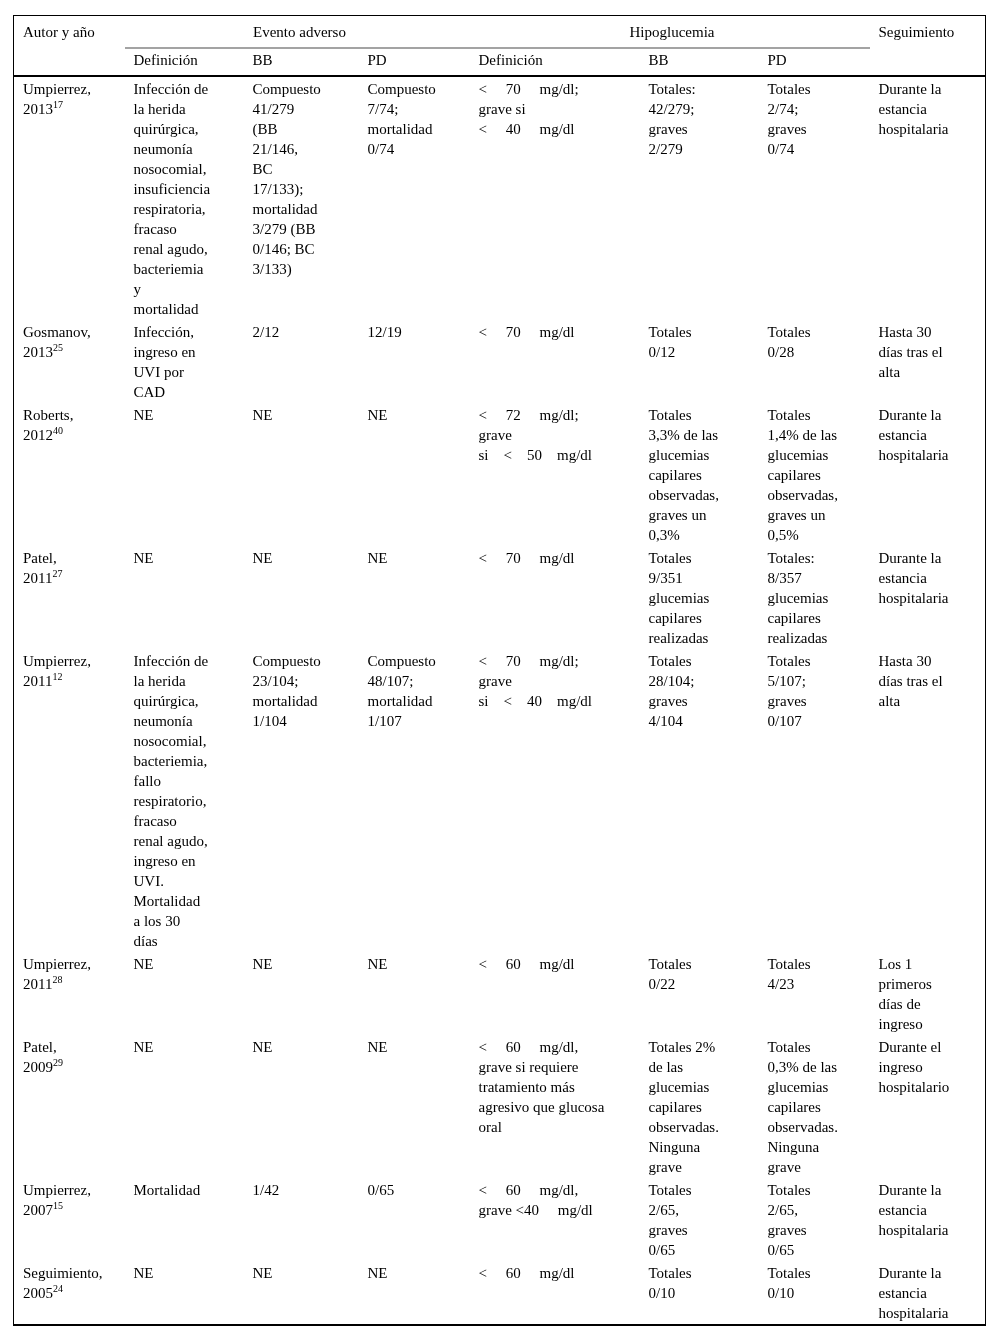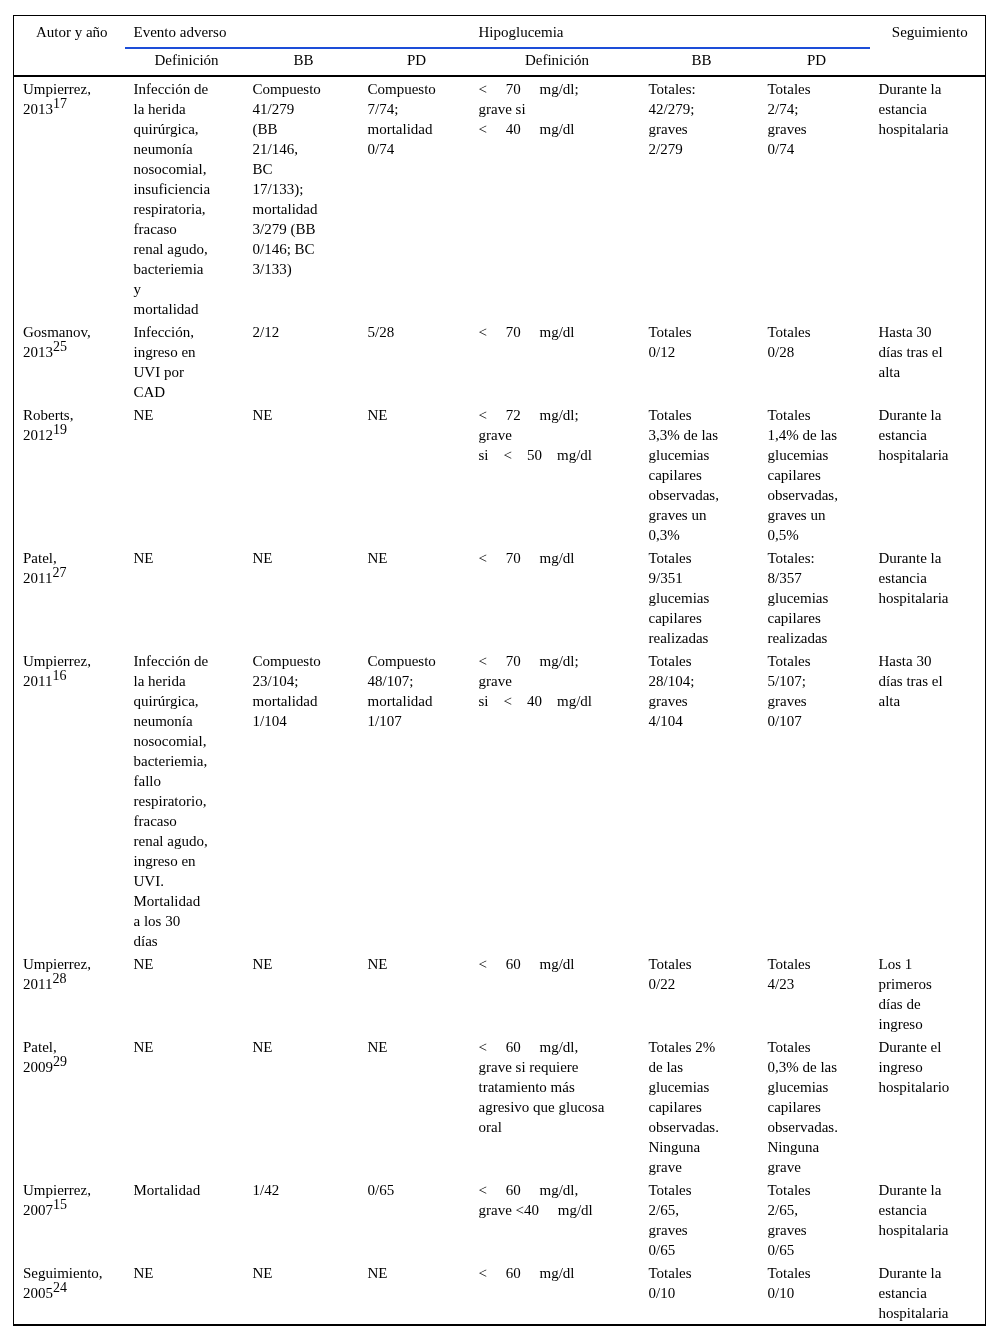--- a/index.html
+++ b/index.html
@@ -36,34 +36,34 @@
   col.c7 { width: 111px; }
   col.c8 { width: 116px; }
   th, td {
     font-weight: normal;
     text-align: left;
     vertical-align: top;
     padding: 1px 4px 1px 9px;
   }
   thead th.top-row { padding-top: 6px; padding-bottom: 5px; }
   thead th.group {
-    border-bottom: 2px solid #1d4ed8;
+    text-align: center;
+    border-bottom: 2px solid #a3a3a3;
   }
   thead th.span-two,
   thead tr.subhead th {
     border-bottom: 2.5px solid #000;
-    text-align: center;
   }
   thead tr.subhead th { padding-bottom: 5px; }
   td.cell, td.author-cell {
     white-space: pre-wrap;
     padding-top: 2px;
   }
   sup {
-    font-size: 14px;
+    font-size: 10px;
     line-height: 0;
     vertical-align: super;
   }
 </style>
 </head>
 <body>
 
 <div class="page">
   <table class="studies">
     <colgroup>
@@ -136,32 +136,32 @@
 estancia
 hospitalaria</td>
         </tr>
         <tr>
           <td class="author-cell"><div>Gosmanov,</div><div>2013<sup>25</sup></div></td>
           <td class="cell">Infección,
 ingreso en
 UVI por
 CAD</td>
           <td class="cell">2/12</td>
-          <td class="cell">5/28</td>
+          <td class="cell">12/19</td>
           <td class="cell">&lt;     70     mg/dl</td>
           <td class="cell">Totales
 0/12</td>
           <td class="cell">Totales
 0/28</td>
           <td class="cell">Hasta 30
 días tras el
 alta</td>
         </tr>
         <tr>
-          <td class="author-cell"><div>Roberts,</div><div>2012<sup>19</sup></div></td>
+          <td class="author-cell"><div>Roberts,</div><div>2012<sup>40</sup></div></td>
           <td class="cell">NE</td>
           <td class="cell">NE</td>
           <td class="cell">NE</td>
           <td class="cell">&lt;     72     mg/dl;
 grave
 si    &lt;    50    mg/dl</td>
           <td class="cell">Totales
 3,3% de las
 glucemias
 capilares
@@ -193,21 +193,21 @@
           <td class="cell">Totales:
 8/357
 glucemias
 capilares
 realizadas</td>
           <td class="cell">Durante la
 estancia
 hospitalaria</td>
         </tr>
         <tr>
-          <td class="author-cell"><div>Umpierrez,</div><div>2011<sup>16</sup></div></td>
+          <td class="author-cell"><div>Umpierrez,</div><div>2011<sup>12</sup></div></td>
           <td class="cell">Infección de
 la herida
 quirúrgica,
 neumonía
 nosocomial,
 bacteriemia,
 fallo
 respiratorio,
 fracaso
 renal agudo,

